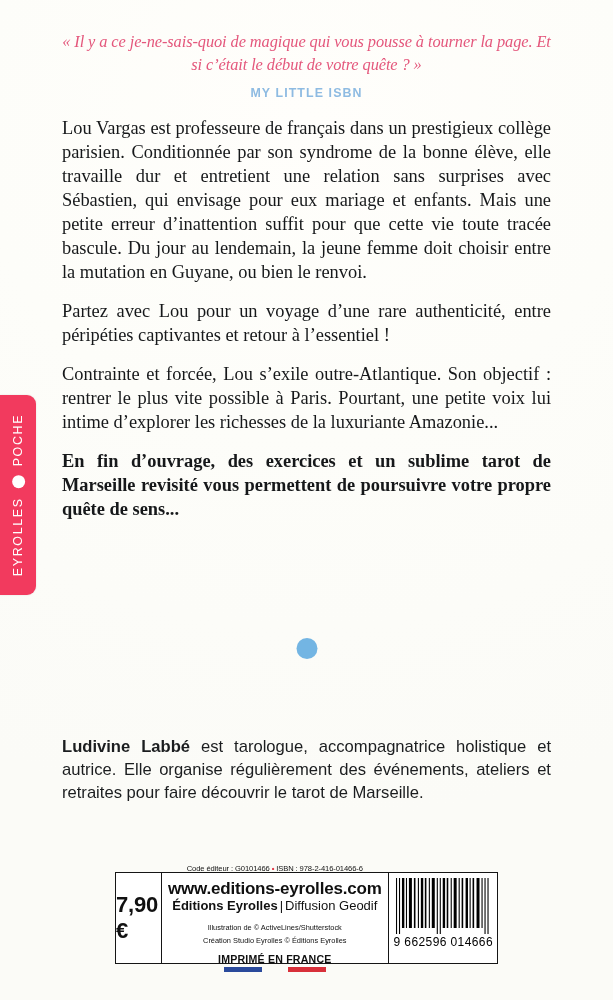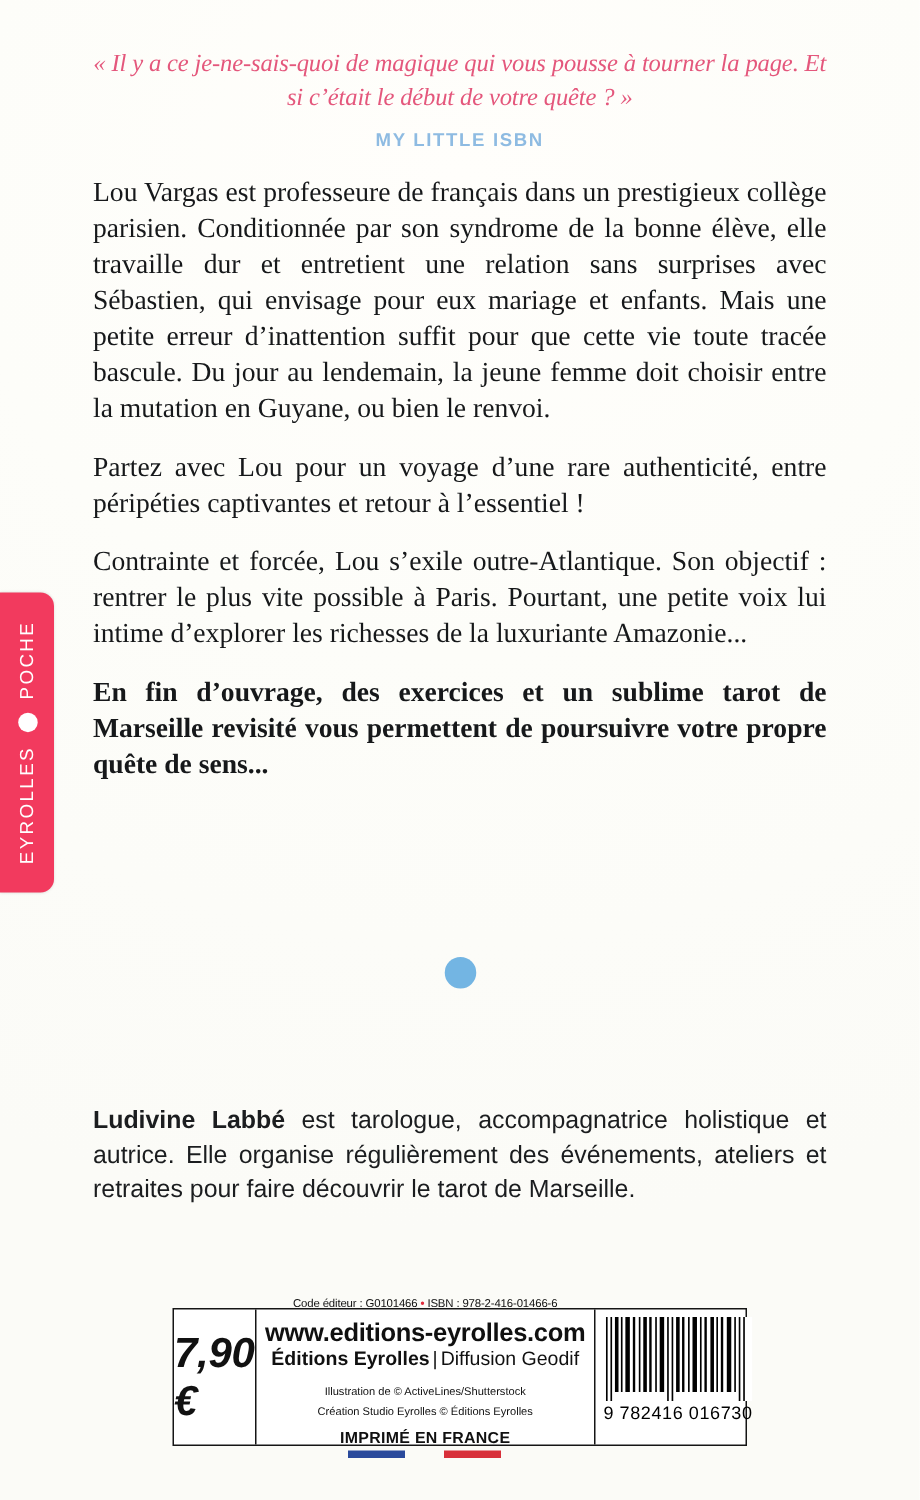--- a/index.html
+++ b/index.html
@@ -133,25 +133,24 @@
     display: flex;
     align-items: stretch;
   }
   .price-cell {
     width: 98px;
     border-right: 1px solid #151515;
     display: flex; align-items: center; justify-content: center;
   }
   .price-value {
     font-family: "Liberation Sans", "DejaVu Sans", sans-serif;
-    font-size: 28px;
+    font-size: 22px;
     font-weight: 600;
     color: #111;
     letter-spacing: -0.2px;
-    font-style: italic;
   }
   .pub-cell {
     flex: 1 1 auto;
     border-right: 1px solid #151515;
     padding: 5px 6px 4px 6px;
     display: flex; flex-direction: column; align-items: center;
     justify-content: center;
     text-align: center;
     font-family: "Liberation Sans", "DejaVu Sans", sans-serif;
     color: #101010;
@@ -295,15 +294,15 @@
         <rect x="68" y="0" width="1.6" height="50"></rect>
         <rect x="72" y="0" width="2.4" height="50"></rect>
         <rect x="76" y="0" width="1.1" height="50"></rect>
         <rect x="79" y="0" width="1.6" height="50"></rect>
         <rect x="83" y="0" width="3.0" height="50"></rect>
         <rect x="88" y="0" width="1.1" height="50"></rect>
         <rect x="91" y="0" width="1.1" height="56"></rect>
         <rect x="94" y="0" width="1.1" height="56"></rect>
       </g>
     </svg>
-    <div class="barcode-digits">9 782416 016730</div>
+    <div class="barcode-digits">9 662596 014666</div>
   </div>
 </div>
 
 </body></html>

